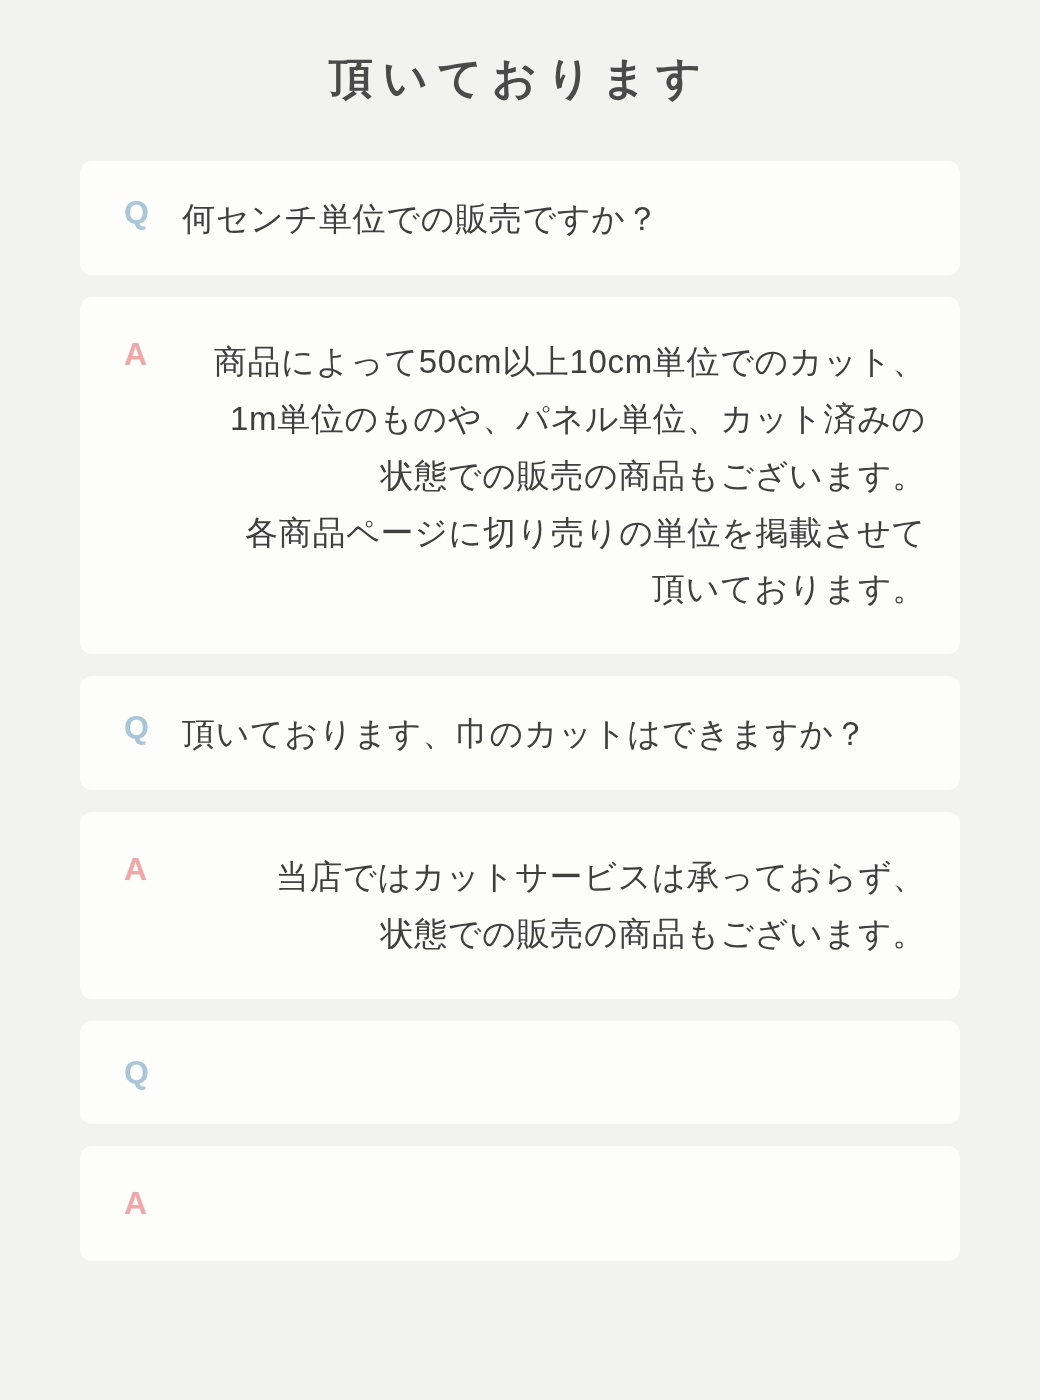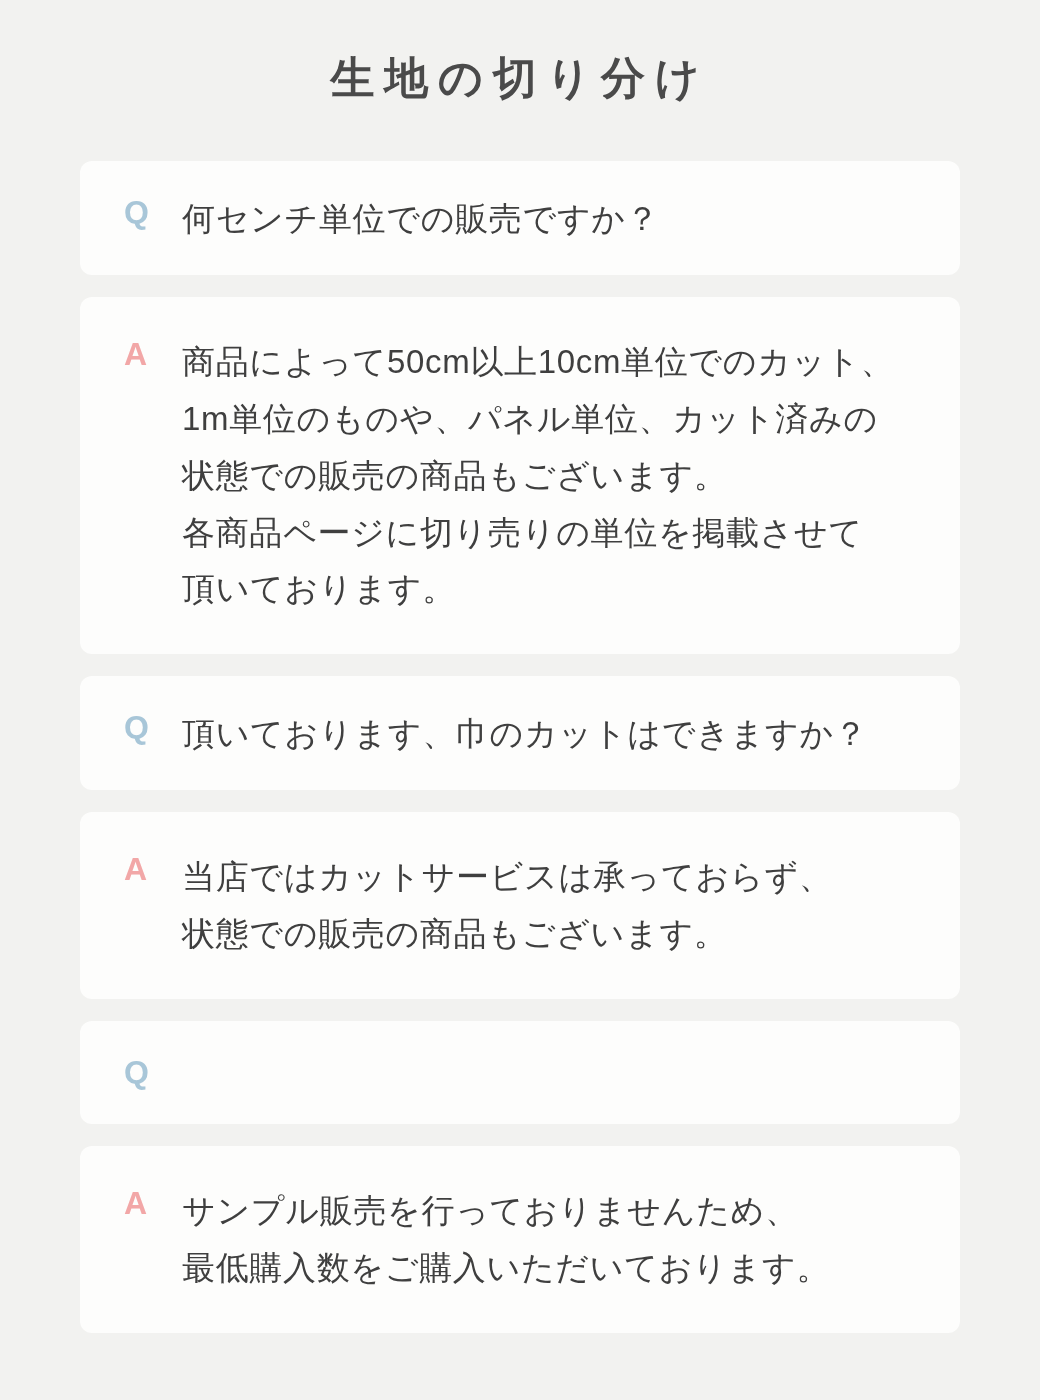--- a/index.html
+++ b/index.html
@@ -74,28 +74,29 @@
     flex: 1 1 auto;
     font-size: 33px;
     line-height: 1.62;
     letter-spacing: 0.02em;
     color: #3f3f3f;
     white-space: pre-line;
     padding-top: 1px;
   }
   .faq-card.answer .faq-text {
     line-height: 1.72;
+    text-align: right;
   }
 </style>
 </head>
 <body>
 
 <div class="page">
 
-  <h1 class="faq-title">生地の切り分け</h1>
+  <h1 class="faq-title">頂いております</h1>
 
   <div class="faq-list">
 
     <div class="faq-card question">
       <div class="marker q">Q</div>
       <div class="faq-text">何センチ単位での販売ですか？</div>
     </div>
 
     <div class="faq-card answer">
       <div class="marker a">A</div>
@@ -116,18 +117,16 @@
       <div class="faq-text">当店ではカットサービスは承っておらず、
 状態での販売の商品もございます。</div>
     </div>
 
     <div class="faq-card question">
       <div class="marker q">Q</div>
     </div>
 
     <div class="faq-card answer">
       <div class="marker a">A</div>
-      <div class="faq-text">サンプル販売を行っておりませんため、
-最低購入数をご購入いただいております。</div>
     </div>
 
   </div>
 </div>
 
 </body></html>

